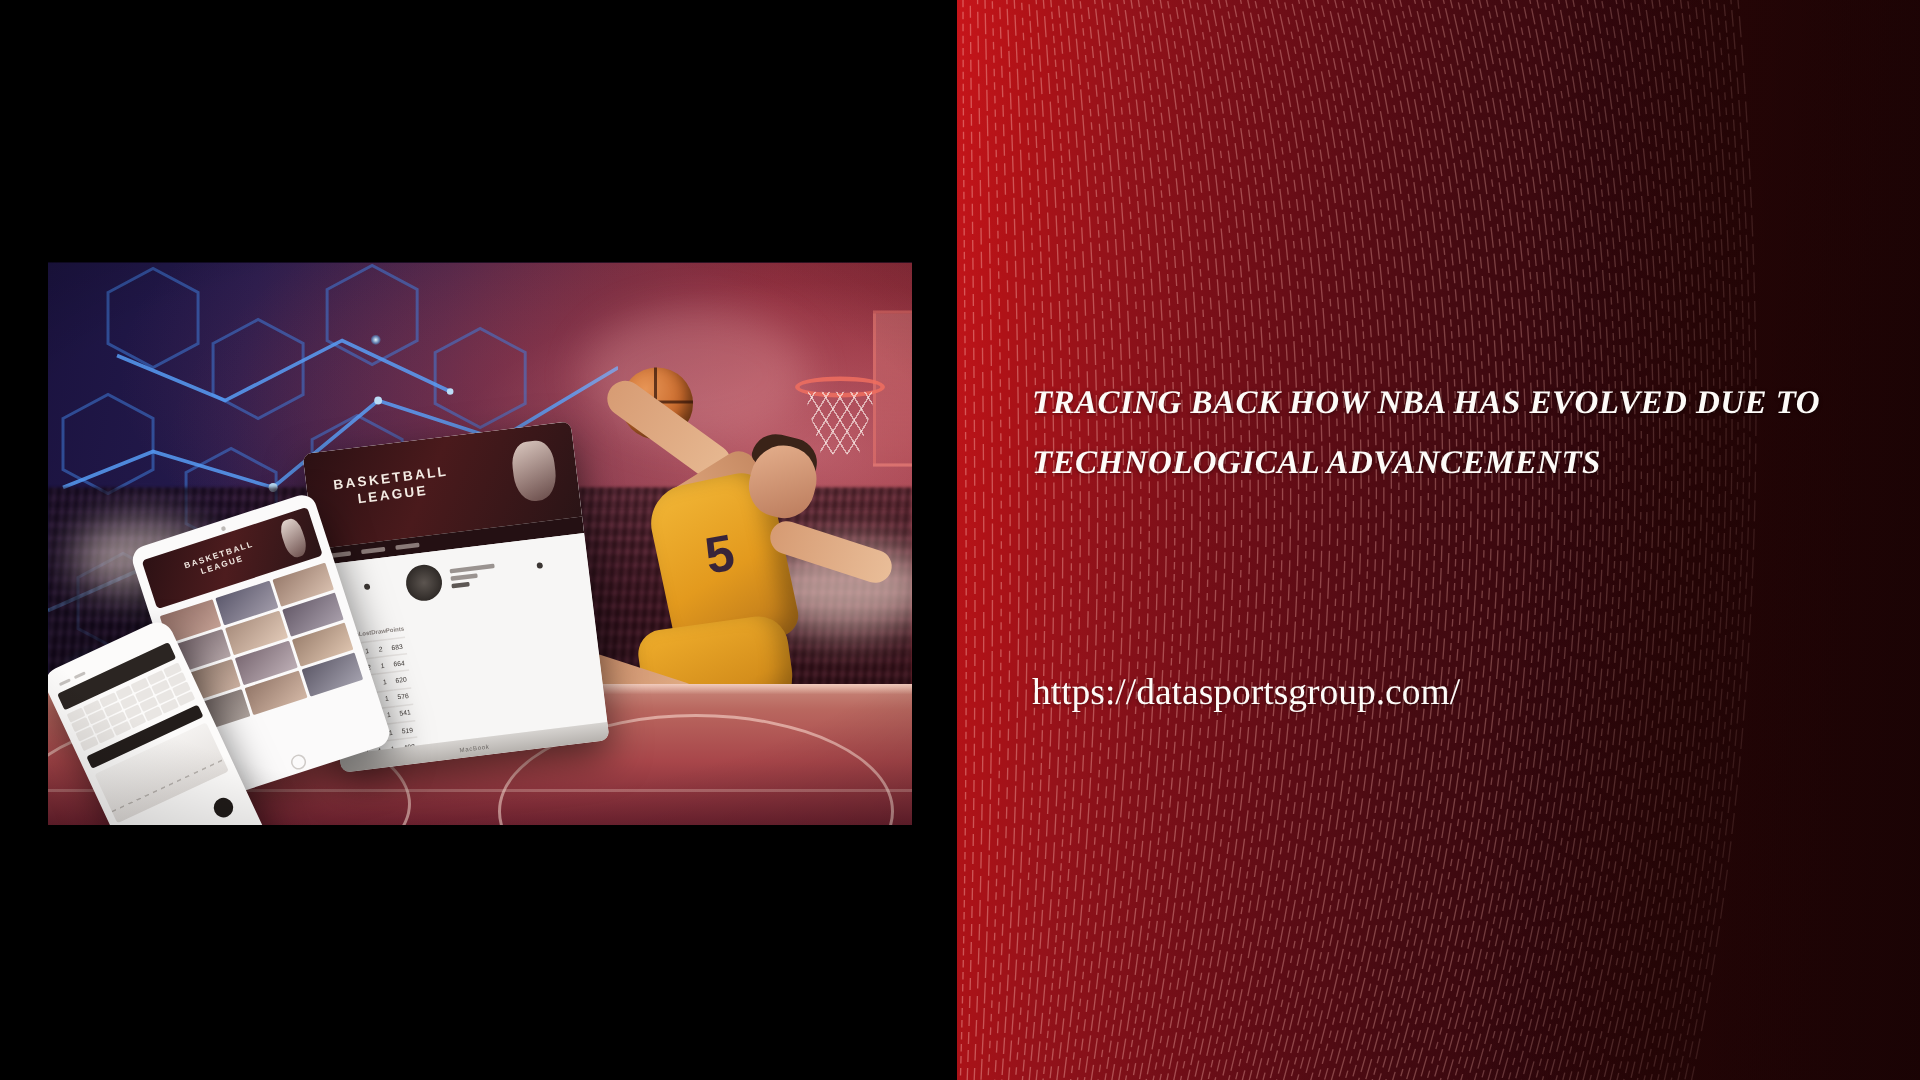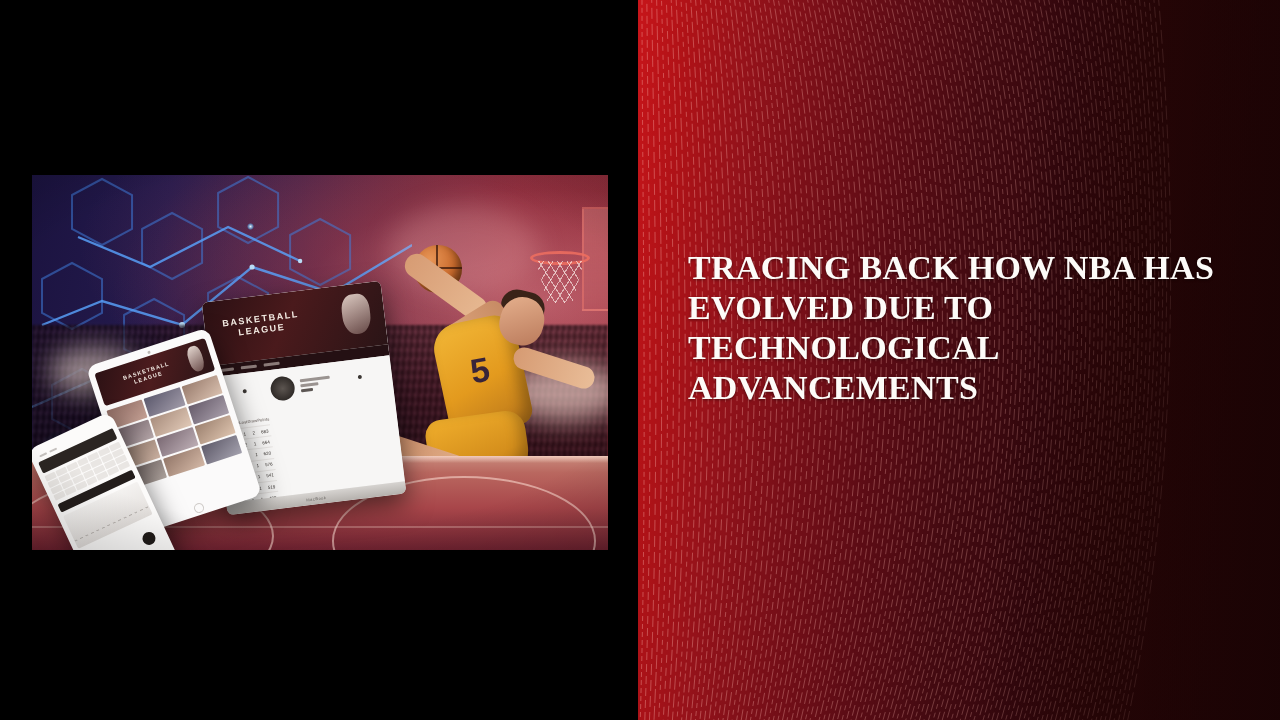--- a/index.html
+++ b/index.html
@@ -331,26 +331,27 @@
   .strands svg{ position:absolute; left:0; top:0; }
   .panel-shadow{
     position:absolute; inset:0; pointer-events:none;
     background:linear-gradient(95deg, rgba(0,0,0,0) 0%, rgba(0,0,0,0) 56%, rgba(22,3,4,.55) 82%, rgba(22,3,4,.8) 100%);
   }
 
   .headline{
     position:absolute; left:50px; top:248px; width:540px;
     font-family:"Liberation Serif", serif;
     font-weight:bold;
-    font-size:34px;
+    font-size:22px;
     line-height:40px;
     letter-spacing:.3px;
     color:#fdfbf8;
     text-transform:uppercase;
     text-shadow:0 1px 3px rgba(0,0,0,.45);
+    font-style:italic;
   }
   .url{
     position:absolute; left:50px; top:447px; width:540px;
     font-family:"Liberation Serif", serif;
     font-size:25px; line-height:30px;
     color:#fdfbf8;
     text-shadow:0 1px 3px rgba(0,0,0,.4);
   }
 </style>
 </head>
@@ -693,15 +694,16 @@
           <path d="M500.7 -8 C523.2 200,529.2 470,469.8 728" fill="none" stroke="rgba(255,188,180,0.246)" stroke-width="0.9" stroke-dasharray="14 4"></path>
           <path d="M505.5 -8 C526.9 200,532.9 470,474.4 728" fill="none" stroke="rgba(255,188,180,0.244)" stroke-width="0.9" stroke-dasharray="5 5"></path>
           <path d="M510.4 -8 C530.6 200,536.6 470,478.9 728" fill="none" stroke="rgba(255,188,180,0.243)" stroke-width="0.9" stroke-dasharray="8 3"></path>
           <path d="M515.2 -8 C534.3 200,540.3 470,483.5 728" fill="none" stroke="rgba(255,188,180,0.241)" stroke-width="0.9" stroke-dasharray="11 4"></path>
           <path d="M520.0 -8 C538.0 200,544.0 470,488.0 728" fill="none" stroke="rgba(255,188,180,0.240)" stroke-width="0.9" stroke-dasharray="14 5"></path>
         </svg>
     </div>
     <div class="panel-shadow"></div>
 
     <h1 class="headline">Tracing Back How NBA Has Evolved Due To Technological Advancements</h1>
+    <div class="url">https://datasportsgroup.com/</div>
   </div>
 
 </div>
 
 </body></html>

